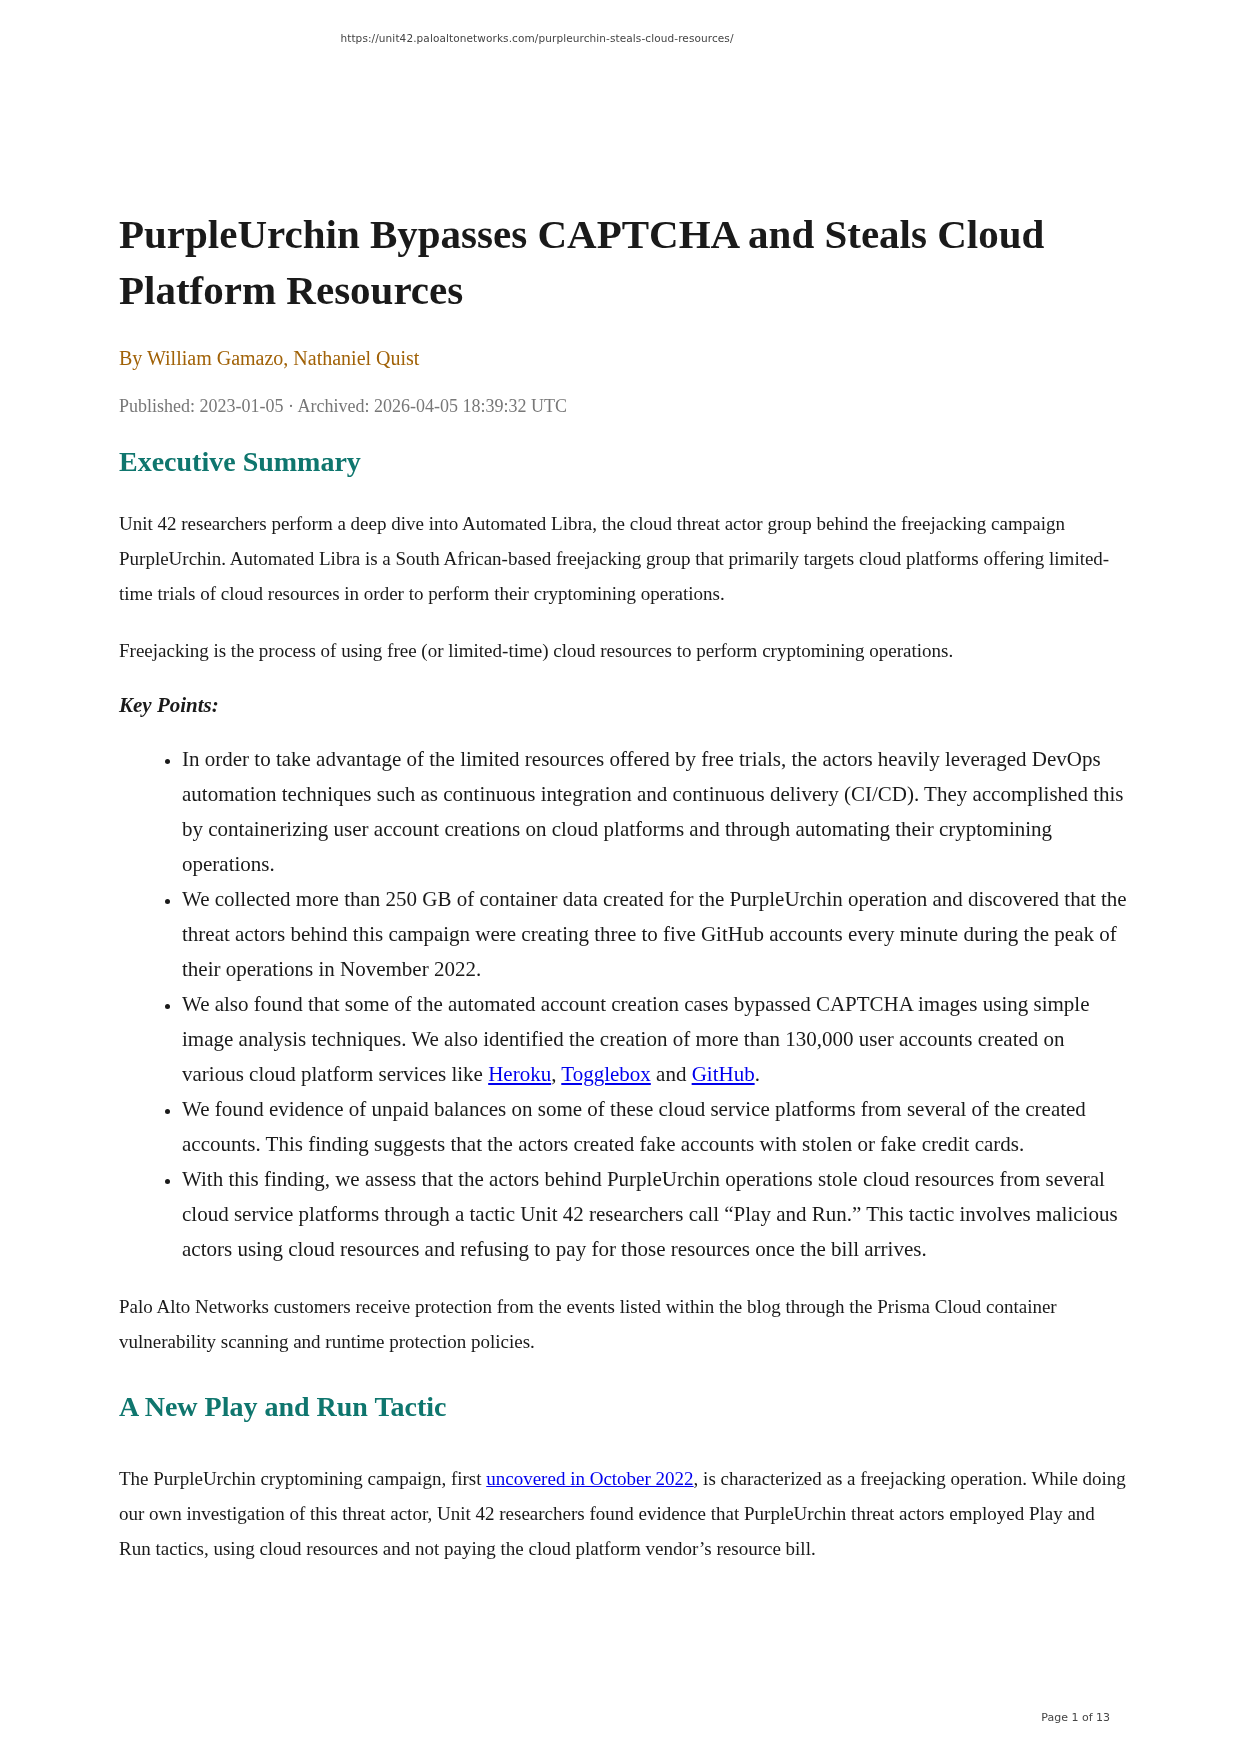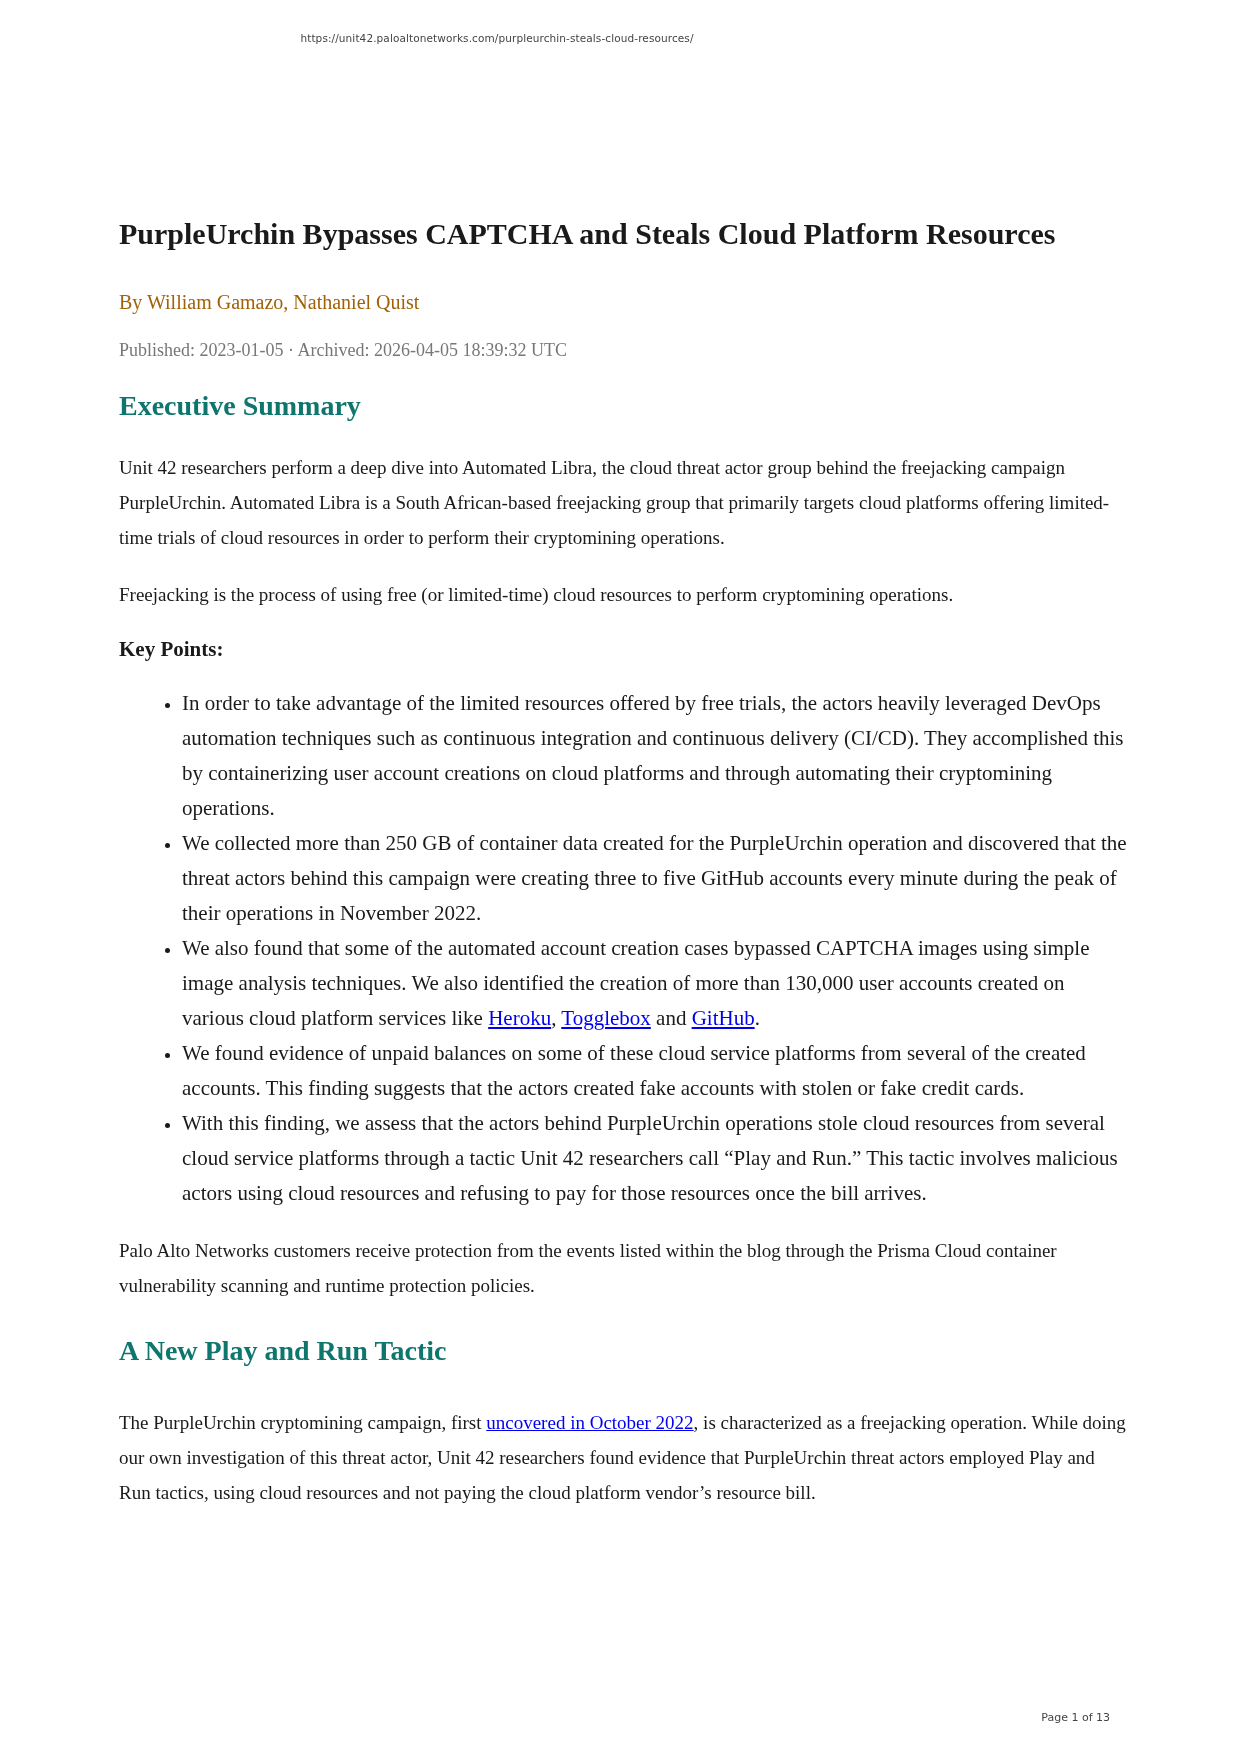--- a/index.html
+++ b/index.html
@@ -18,31 +18,32 @@
     .page-url {
       position: absolute;
       top: 32px;
       left: 0;
       width: 994px;
       text-align: center;
       font-family: "DejaVu Sans", sans-serif;
       font-size: 10.5px;
       color: #444;
       letter-spacing: 0.1px;
+      padding-left: 40px;
     }
     .content {
       position: absolute;
       left: 119px;
       top: 206px;
       width: 1010px;
     }
     h1.title {
       font-family: "Liberation Serif", serif;
       font-weight: bold;
-      font-size: 30px;
+      font-size: 41px;
       line-height: 56px;
       margin: 0;
       color: #1a1a1a;
     }
     .byline {
       margin-top: 26px;
       font-size: 20px;
       color: #a16207;
       line-height: 28px;
     }
@@ -67,20 +68,21 @@
       margin: 0;
       color: #1a1a1a;
     }
     #p-intro { margin-top: 26px; }
     #p-freejack { margin-top: 22px; }
     .keypoints-label {
       margin-top: 20px;
       font-weight: bold;
       font-size: 21px;
       line-height: 35px;
+      font-style: italic;
     }
     ul.keypoints {
       margin: 19px 0 0 0;
       padding-left: 63px;
       font-size: 21px;
       line-height: 35px;
     }
     ul.keypoints li {
       margin: 0;
       padding-left: 0;

